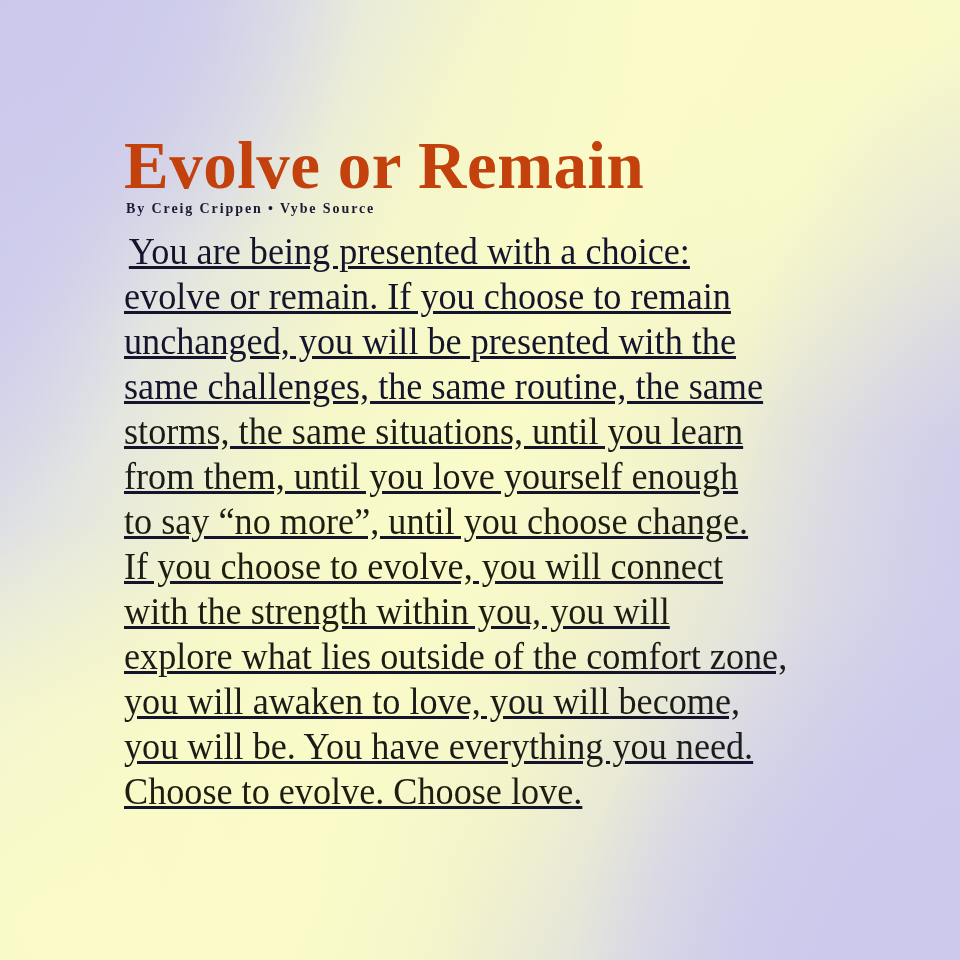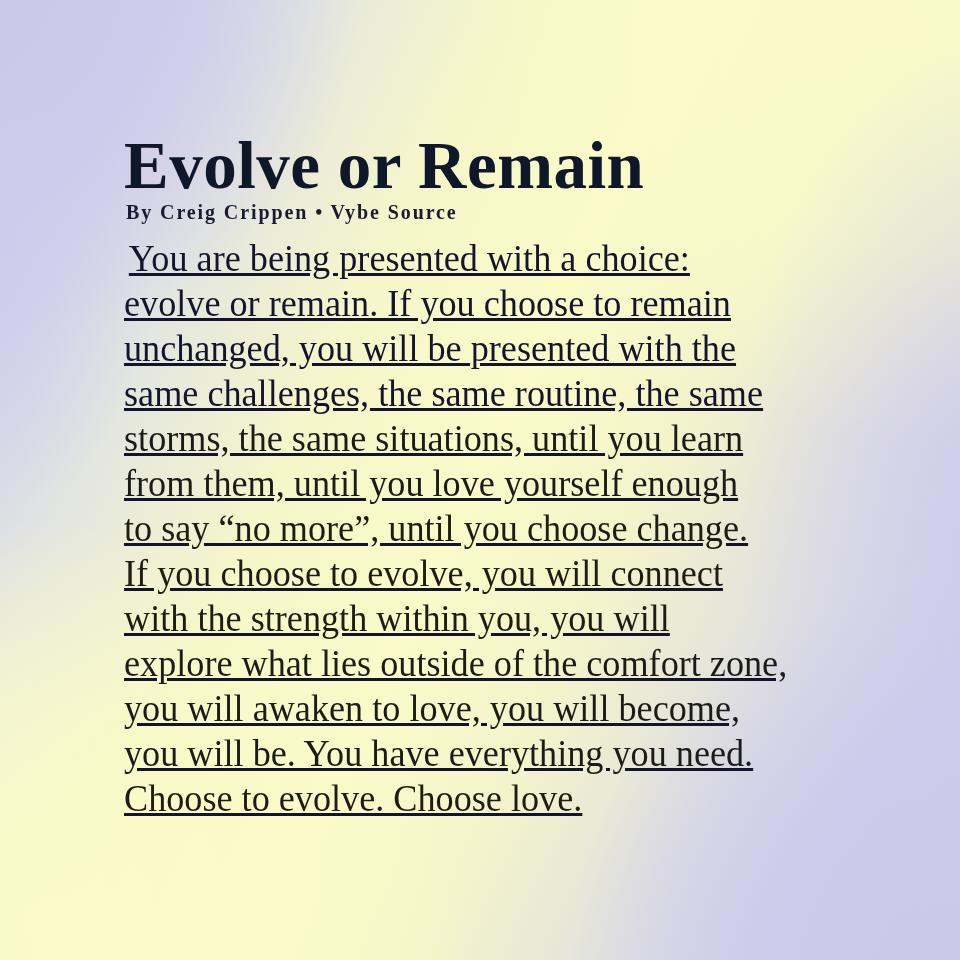--- a/index.html
+++ b/index.html
@@ -83,29 +83,29 @@
     left: 124px;
     top: 132px;
     width: 700px;
   }
 
   .poster-title {
     font-family: "Liberation Serif", "DejaVu Serif", serif;
     font-size: 67px;
     line-height: 1.0;
     letter-spacing: 0.5px;
-    color: #0f172a;
+    color: #c2410c;
     margin: 0 0 2px 0;
     white-space: nowrap;
   }
 
   .poster-byline {
     font-family: "Liberation Serif", "DejaVu Serif", serif;
     font-weight: bold;
-    font-size: 20px;
+    font-size: 14px;
     letter-spacing: 1.9px;
     color: #1a1a33;
     margin: 0 0 12px 2px;
     white-space: nowrap;
   }
 
   .poster-body {
     font-family: "Liberation Serif", "DejaVu Serif", serif;
     font-size: 37.5px;
     line-height: 45px;

